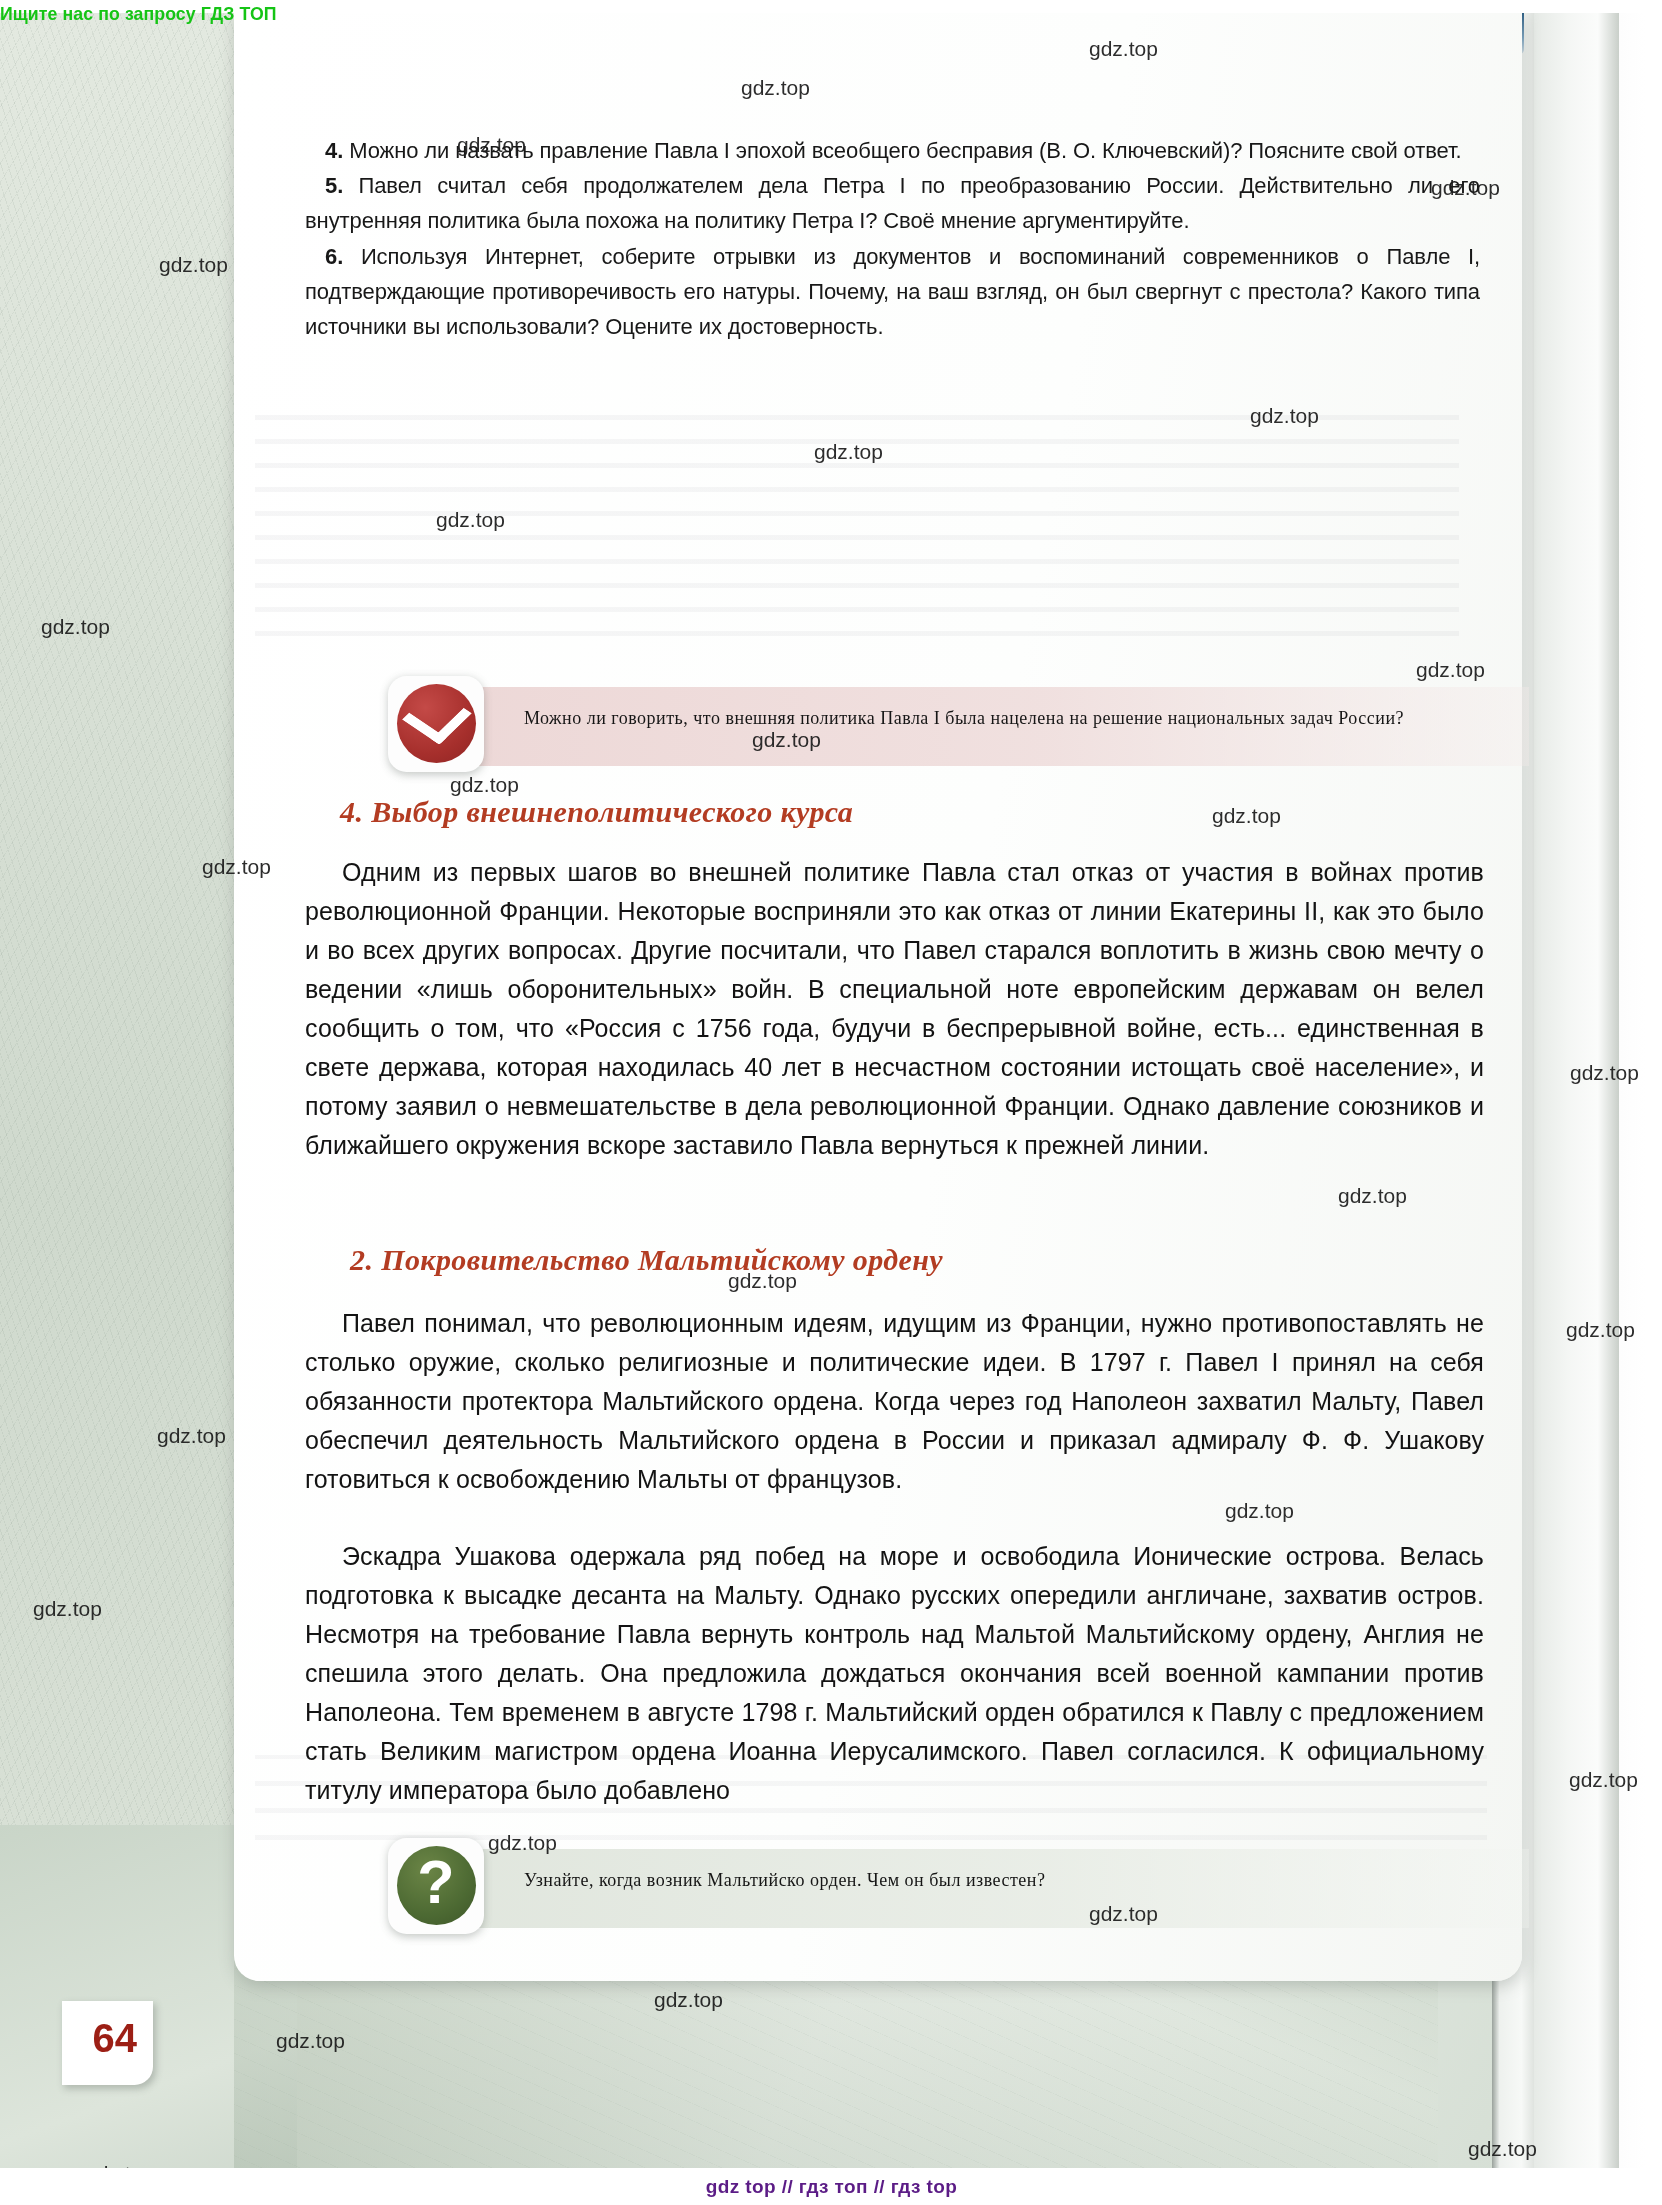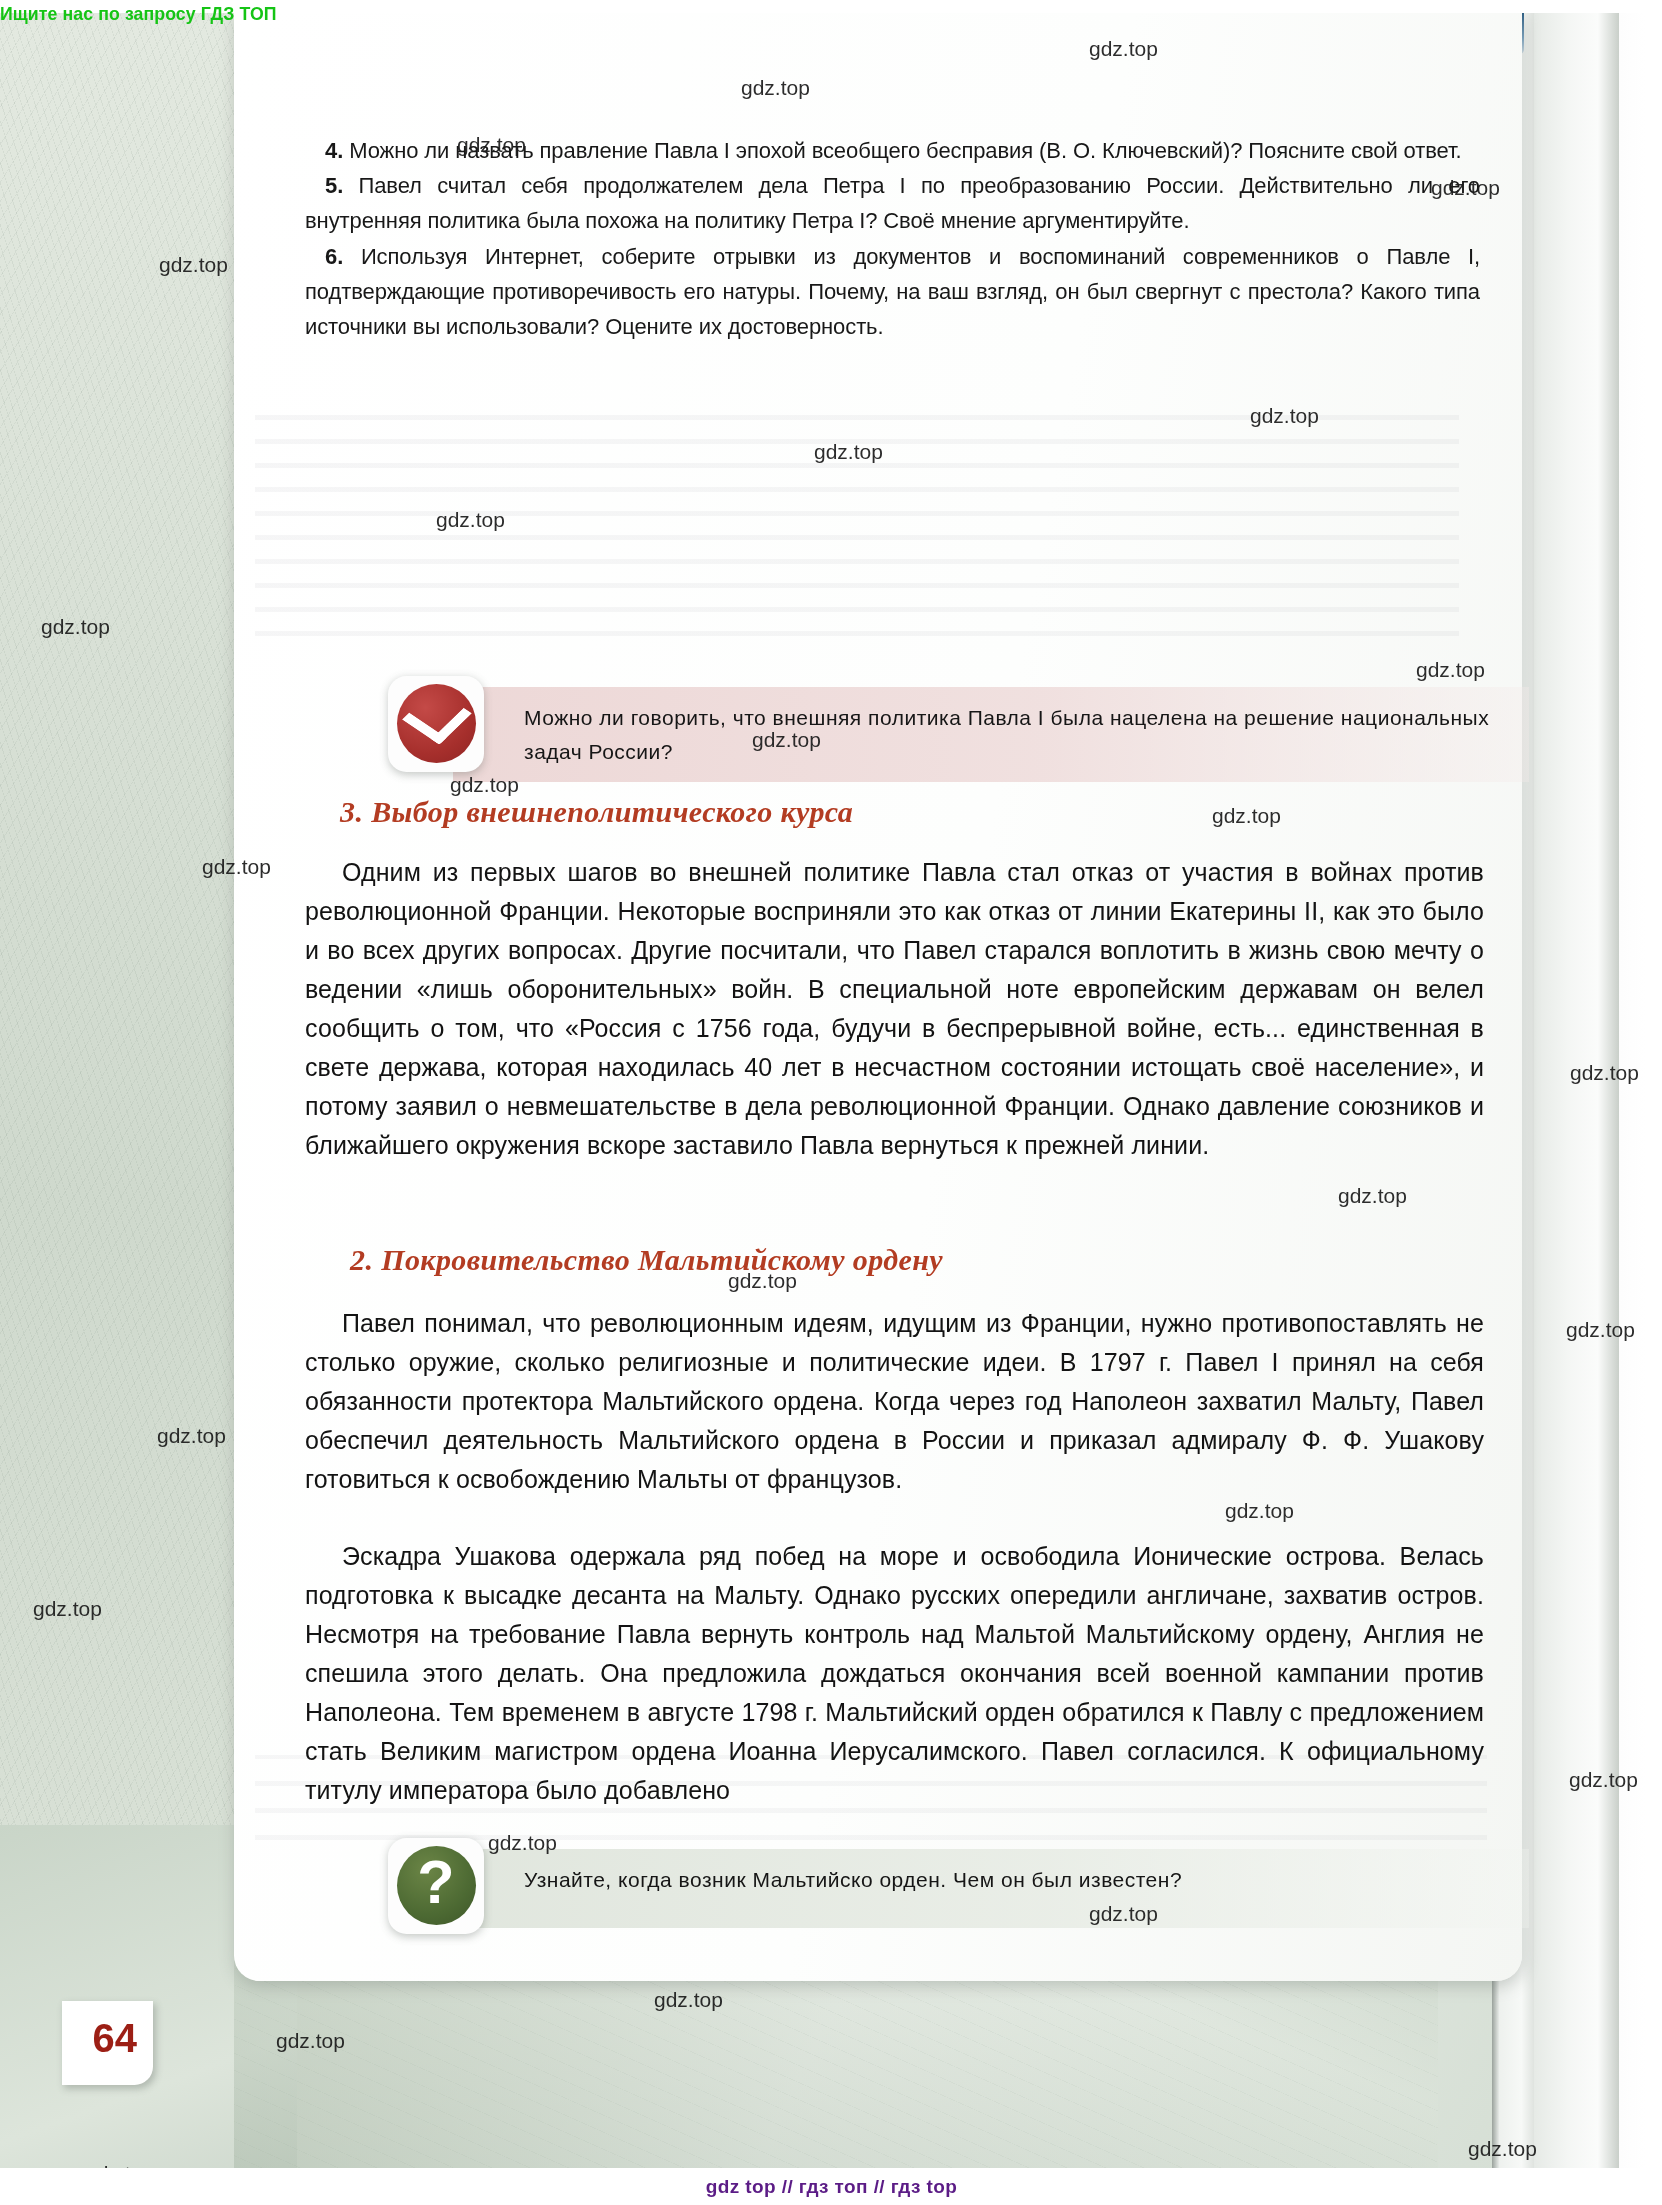--- a/index.html
+++ b/index.html
@@ -139,22 +139,22 @@
     z-index: 3;
   }
   .callout .badge .disc {
     width: 79px; height: 79px; border-radius: 50%;
     display:flex; align-items:center; justify-content:center;
   }
   .callout .boxtext {
     position:absolute; left: 65px; top: 11.3px;
     width: 1076px; min-height: 79px;
     padding: 14px 17px 12.7px 71px;
-    font-family: Liberation Sans, sans-serif;
-    font-size: 21px; line-height: 34px;
+    font-family: Liberation Serif, serif;
+    font-size: 18px; line-height: 34px;
     color: #161616;
     letter-spacing: 0.5px;
   }
 
   #callout-check { left: 154px; top: 663px; width: 1147px; height: 113px; }
   #callout-check .disc { background: radial-gradient(circle at 36% 30%, #c44a47 0%, #a62f2c 62%, #8e2423 100%); }
   #callout-check .boxtext {
     background: linear-gradient(90deg, rgba(236,214,213,.95) 0%, rgba(238,219,218,.85) 55%, rgba(244,235,234,.35) 100%);
   }
   .checkglyph {
@@ -281,21 +281,21 @@
 
     <div class="callout" id="callout-check">
       <div class="badge">
         <div class="disc">
           <i class="checkglyph"></i>
         </div>
       </div>
       <div class="boxtext">Можно ли говорить, что внешняя политика Павла I была нацелена на решение национальных задач России?</div>
     </div>
 
-    <div class="subhead" id="sub1">3. Выбор внешнеполитического курса</div>
+    <div class="subhead" id="sub1">4. Выбор внешнеполитического курса</div>
     <p class="body-p" id="p1">Одним из первых шагов во внешней политике Павла стал отказ от участия в войнах против революционной Франции. Некоторые восприняли это как отказ от линии Екатерины II, как это было и во всех других вопросах. Дру­гие посчитали, что Павел старался воплотить в жизнь свою мечту о ведении «лишь оборонительных» войн. В специальной ноте европейским державам он велел сообщить о том, что «Россия с 1756 года, будучи в беспрерывной войне, есть... единственная в свете держава, которая находилась 40 лет в несчаст­ном состоянии истощать своё население», и потому заявил о невмешательстве в дела революционной Франции. Однако давление союзников и ближайшего окружения вскоре заставило Павла вернуться к прежней линии.</p>
 
     <div class="subhead" id="sub2">2. Покровительство Мальтийскому ордену</div>
     <p class="body-p" id="p2">Павел понимал, что революционным идеям, идущим из Франции, нужно противопоставлять не столько оружие, сколько религиозные и политические идеи. В 1797 г. Павел I принял на себя обязанности протектора Мальтийско­го ордена. Когда через год Наполеон захватил Мальту, Павел обеспечил де­ятельность Мальтийского ордена в России и приказал адмиралу Ф. Ф. Уша­кову готовиться к освобождению Мальты от французов.</p>
     <p class="body-p" id="p3">Эскадра Ушакова одержала ряд побед на море и освободила Ионические острова. Велась подготовка к высадке десанта на Мальту. Однако русских опередили англичане, захватив остров. Несмотря на требование Павла вер­нуть контроль над Мальтой Мальтийскому ордену, Англия не спешила этого делать. Она предложила дождаться окончания всей военной кампании против Наполеона. Тем временем в августе 1798 г. Мальтийский орден обратился к Павлу с предложением стать Великим магистром ордена Иоанна Иерусалим­ского. Павел согласился. К официальному титулу императора было добавлено</p>
 
     <div class="callout" id="callout-q">
       <div class="badge">
         <div class="disc">
           <span class="qglyph">?</span>

